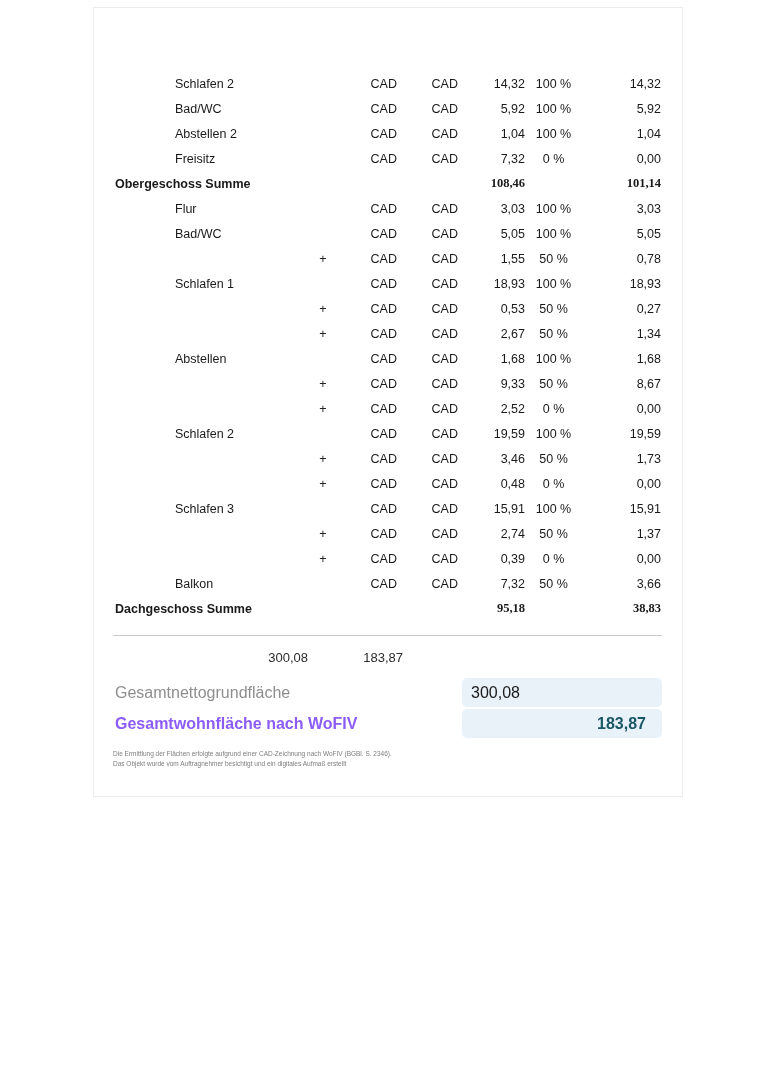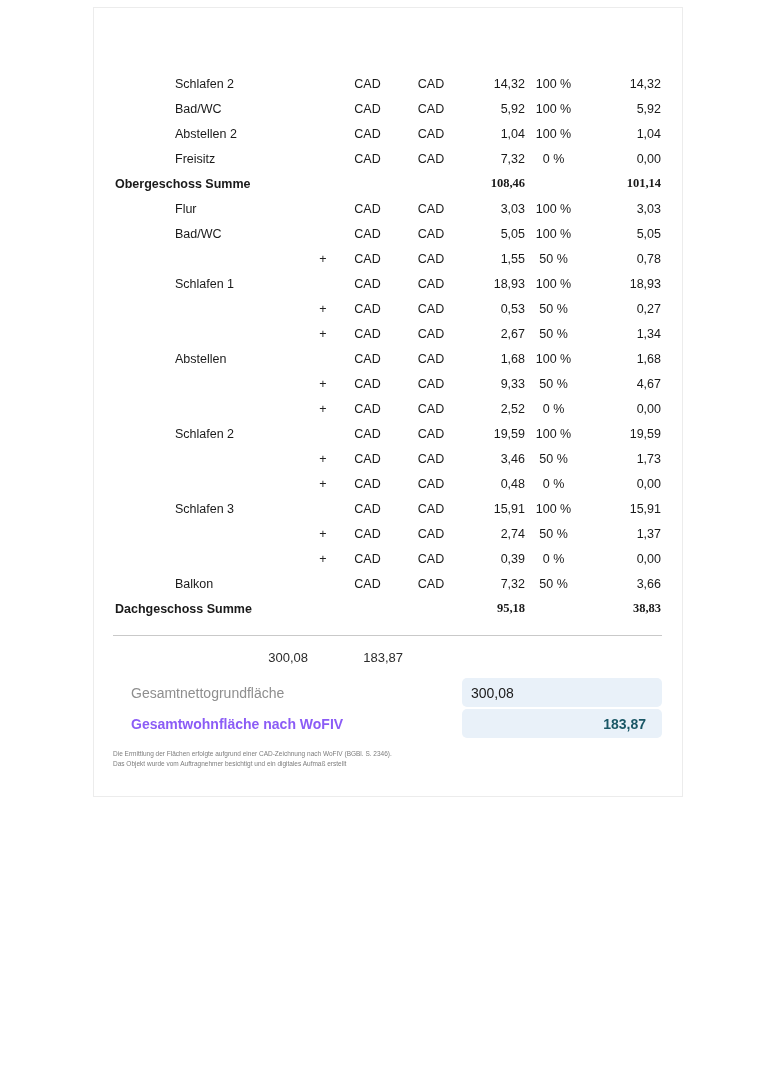--- a/index.html
+++ b/index.html
@@ -33,21 +33,21 @@
     display: grid;
     grid-template-columns: 195px 30px 66px 61px 60px 57px 1fr;
     height: 25px;
     align-items: center;
     font-size: 12.5px;
   }
   .cell { white-space: nowrap; overflow: hidden; }
   .cell.name   { padding-left: 62px; }
   .cell.plus   { text-align: center; color: #222; }
   .cell.src1,
-  .cell.src2   { text-align: center; padding-right: 7px; }
+  .cell.src2   { text-align: right; padding-right: 7px; }
   .cell.area   { text-align: right; }
   .cell.pct    { text-align: center; }
   .cell.result { text-align: right; padding-right: 1px; }
   .row.section .cell.name,
   .row.sum .cell.name {
     padding-left: 2px;
     font-weight: bold;
   }
   .row.sum .cell.area,
   .row.sum .cell.result { font-weight: bold; font-family: Liberation Serif, serif; }
@@ -67,22 +67,21 @@
   }
   .gf-row .label { grid-column: 1 / 5; font-weight: bold; padding-left: 2px; }
   .gf-row .area  { text-align: right; color: #2b2b2b; }
   .gf-row .pct   { }
   .gf-row .result{ text-align: right; padding-right: 1px; color: #2b2b2b; }
   .hl-row {
     display: grid;
     grid-template-columns: 1fr 200px;
     align-items: center;
     height: 29px;
-    font-size: 14px;
-    margin-left: 16px;
+    font-size: 16px;
   }
   .hl-row.netto { margin-top: 8px; }
   .hl-row.wofiv { margin-top: 2px; }
   .hl-label { padding-left: 2px; }
   .hl-row.netto .hl-label { color: var(--muted, #8e8e8e); }
   .hl-row.wofiv .hl-label { font-weight: bold; color: #8b5cf6; }
   .hl-cell {
     background: var(--highlight, #e9f1f9);
     border-radius: 5px;
     height: 29px;
@@ -215,21 +214,21 @@
           <div class="cell pct">100 %</div>
           <div class="cell result">1,68</div>
         </div>
         <div class="row sub">
           <div class="cell name"></div>
           <div class="cell plus">+</div>
           <div class="cell src1">CAD</div>
           <div class="cell src2">CAD</div>
           <div class="cell area">9,33</div>
           <div class="cell pct">50 %</div>
-          <div class="cell result">4,67</div>
+          <div class="cell result">8,67</div>
         </div>
         <div class="row sub">
           <div class="cell name"></div>
           <div class="cell plus">+</div>
           <div class="cell src1">CAD</div>
           <div class="cell src2">CAD</div>
           <div class="cell area">2,52</div>
           <div class="cell pct">0 %</div>
           <div class="cell result">0,00</div>
         </div>

